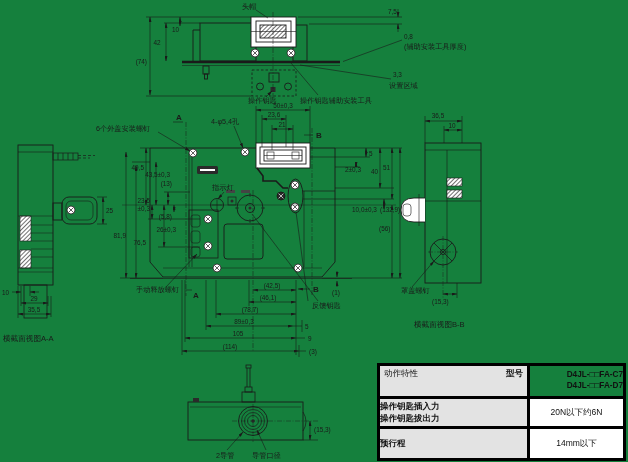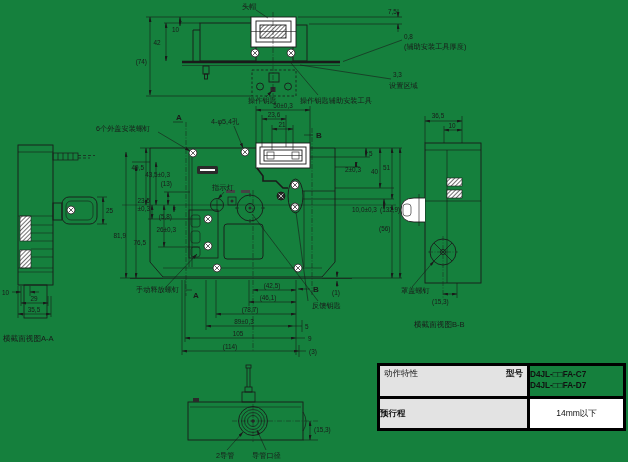--- a/index.html
+++ b/index.html
@@ -12,21 +12,21 @@
   .t{font-size:7.6px;}            
   .mk{font-size:8px;font-weight:bold;}
   table.spec{position:absolute;left:377px;top:363px;width:246px;border-collapse:collapse;
              table-layout:fixed;font-family:"Liberation Sans", sans-serif;color:#111;}
   table.spec td{border:3px solid #000000;padding:0;vertical-align:middle;margin-left:17px;}
   td.lab{background:#e3e3e3;font-weight:bold;font-size:8.5px;padding:2px 4px;}
   td.val{background:#fff;font-size:8.5px;text-align:center;}
   td.hd{background:#e3e3e3;position:relative;height:30px;}
   .hd-model{position:absolute;top:2px;right:4px;font-weight:bold;font-size:8.5px;}
   .hd-char{position:absolute;bottom:16px;left:4px;font-weight:normal;font-size:8.5px;}
-  td.models{font-weight:bold;font-size:8.2px;text-align:left;line-height:1.3;}
+  td.models{font-weight:bold;font-size:8.2px;text-align:right;line-height:1.3;}
 </style>
 </head>
 <body>
 
 <div class="canvas">
 
 <svg width="628" height="462" viewBox="0 0 628 462">
 <defs>
   <marker id="arr" markerWidth="9" markerHeight="5" refX="8.5" refY="2.5" orient="auto-start-reverse" markerUnits="strokeWidth">
     <path d="M0,0 L9,2.5 L0,5 Z" fill="#1a1a1a"></path>
@@ -434,20 +434,27 @@
         <tr>
     <td class="hd">
       <span class="hd-model">型号</span>
       <span class="hd-char">动作特性</span>
     </td>
     <td class="models">
       <div>D4JL-□□FA-C7</div>
       <div>D4JL-□□FA-D7</div>
     </td>
   </tr>
+  <tr style="height:30px">
+    <td class="lab">
+      <div>操作钥匙插入力</div>
+      <div>操作钥匙拔出力</div>
+    </td>
+    <td class="val">20N以下约6N</td>
+  </tr>
   <tr style="height:32px">
     <td class="lab">预行程</td>
     <td class="val">14mm以下</td>
   </tr>
 </tbody>
     </table>
 
 </div>
 
 </body></html>

